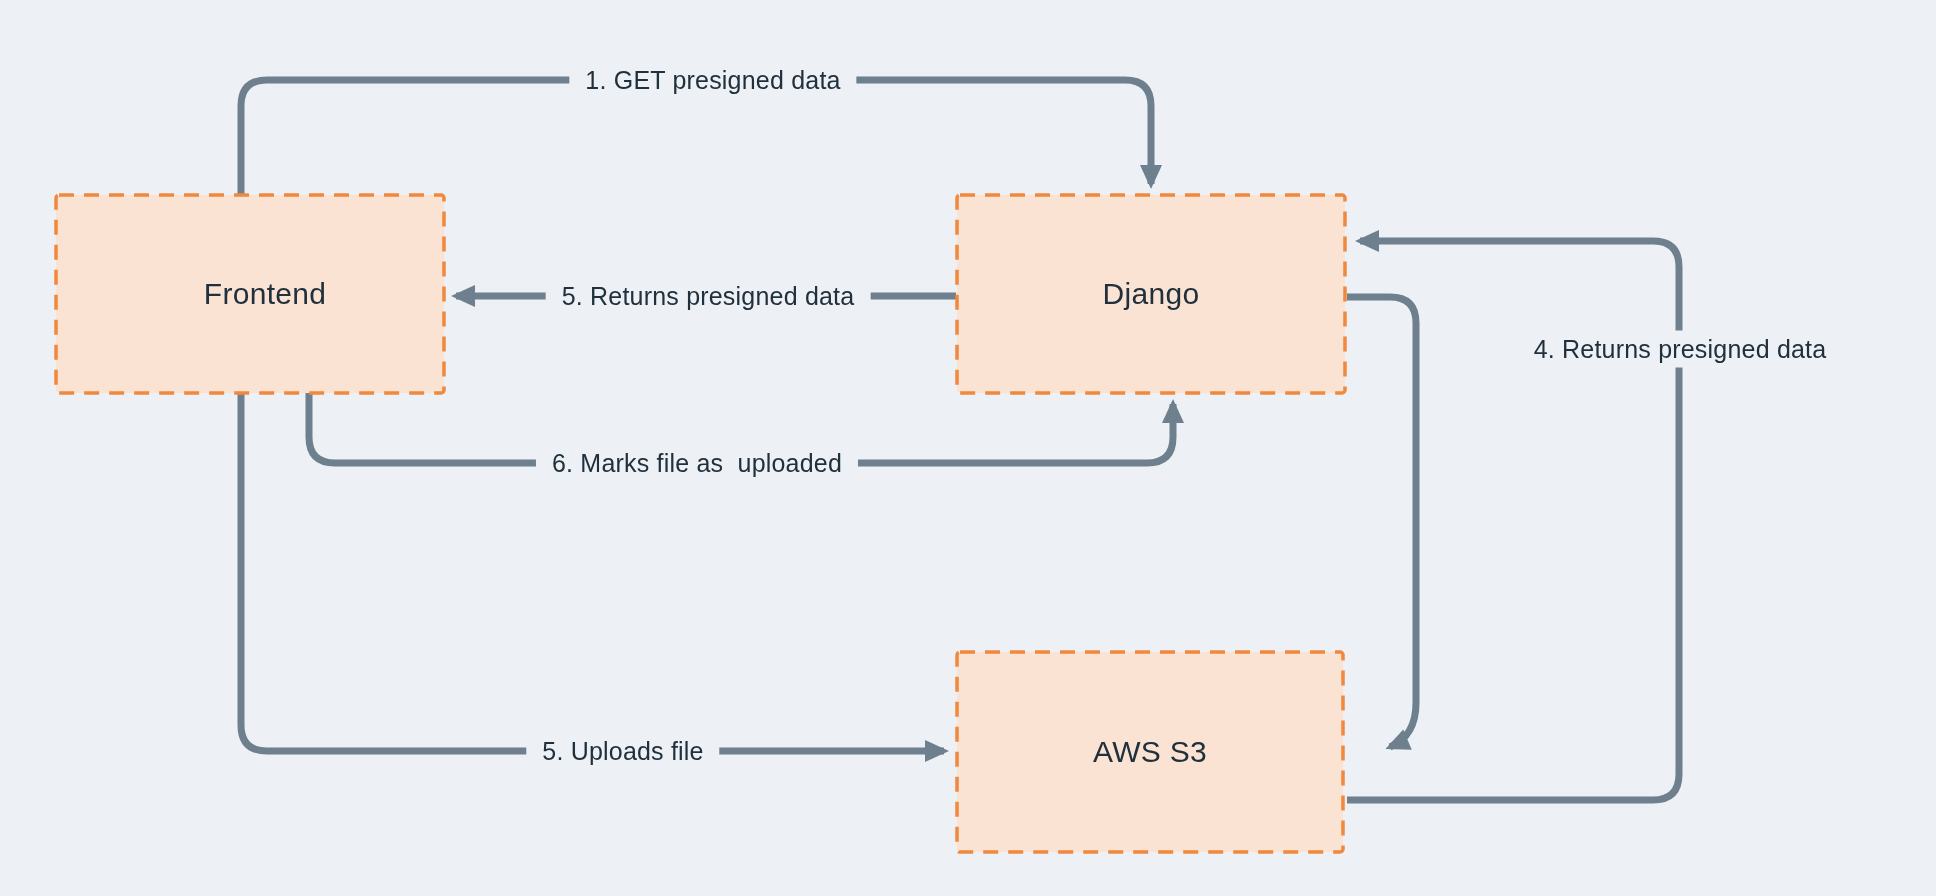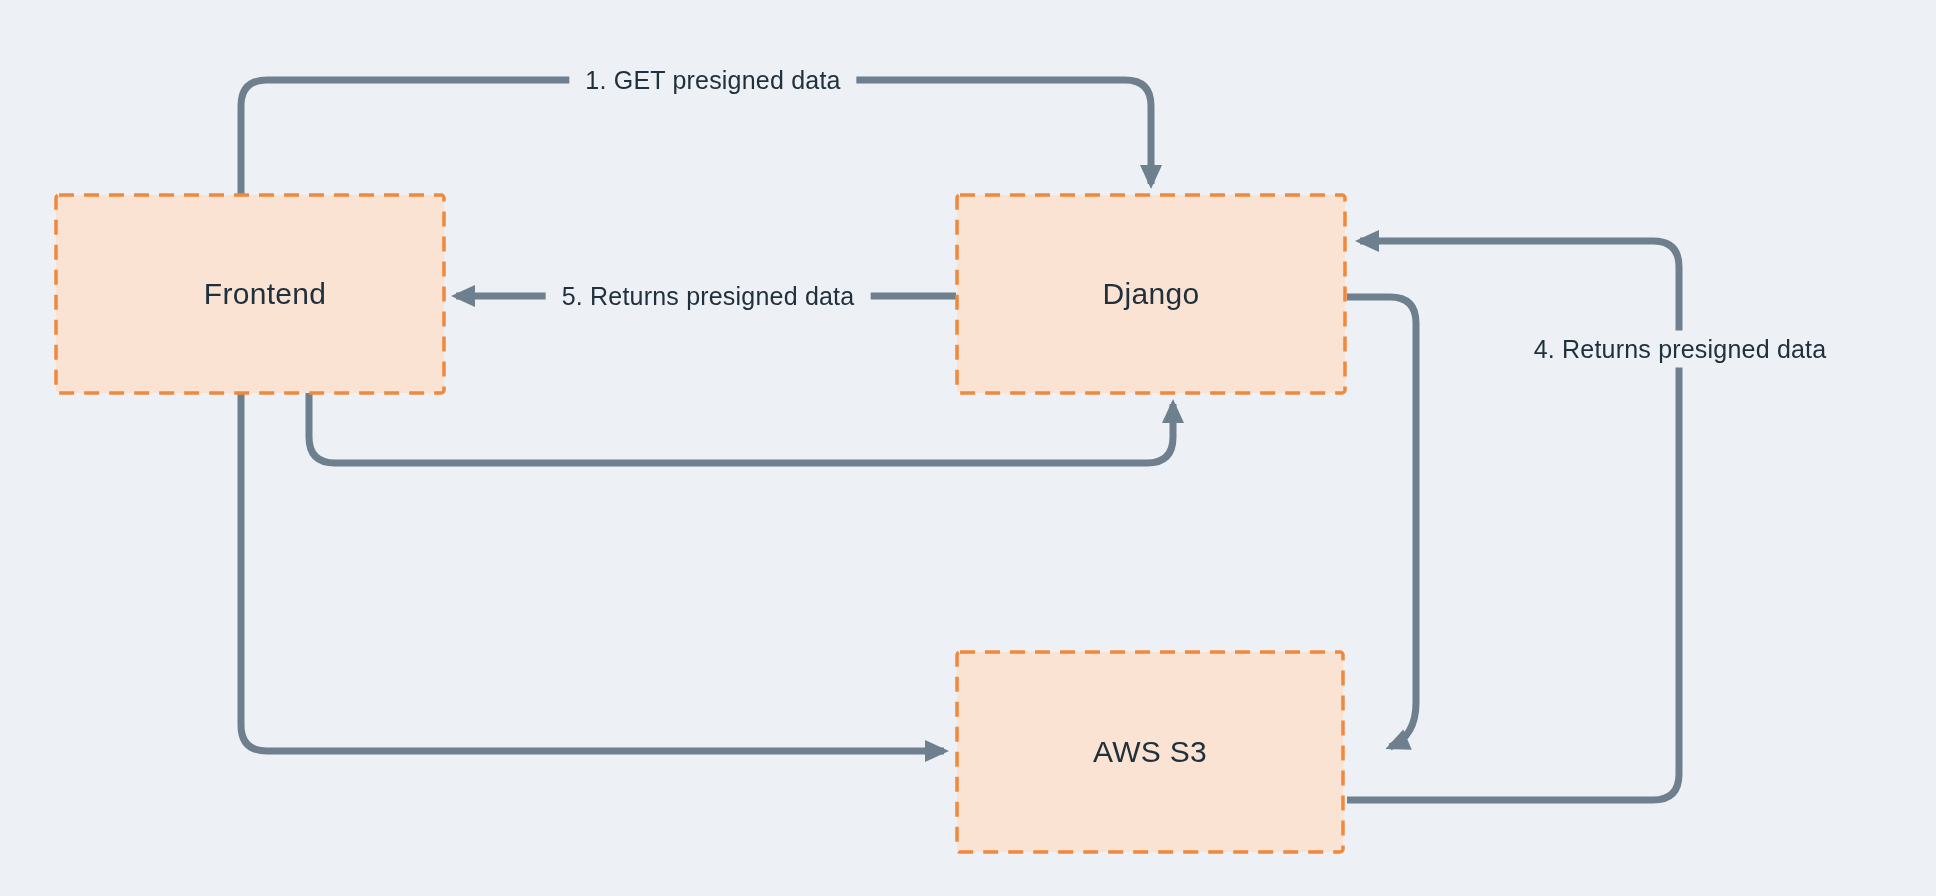--- a/index.html
+++ b/index.html
@@ -87,14 +87,16 @@
     <rect class="node-rect" x="957" y="652" width="386" height="200" rx="3"></rect>
   </svg>
 
   <div class="node-label" style="left:71px; top:195px; width:388px; height:198px;">Frontend</div>
   <div class="node-label" style="left:957px; top:195px; width:388px; height:198px;">Django</div>
   <div class="node-label" style="left:957px; top:652px; width:386px; height:200px;text-align:center;">AWS S3</div>
 
   <div class="edge-label" style="left:713px; top:80px;">1. GET presigned data</div>
   <div class="edge-label" style="left:1680px; top:349px;">4. Returns presigned data</div>
   <div class="edge-label" style="left:708px; top:296px;">5. Returns presigned data</div>
+  <div class="edge-label" style="left:623px; top:751px;">5. Uploads file</div>
+  <div class="edge-label" style="left:697px; top:463px;">6. Marks file as  uploaded</div>
 
 </div>
 
 </body></html>

